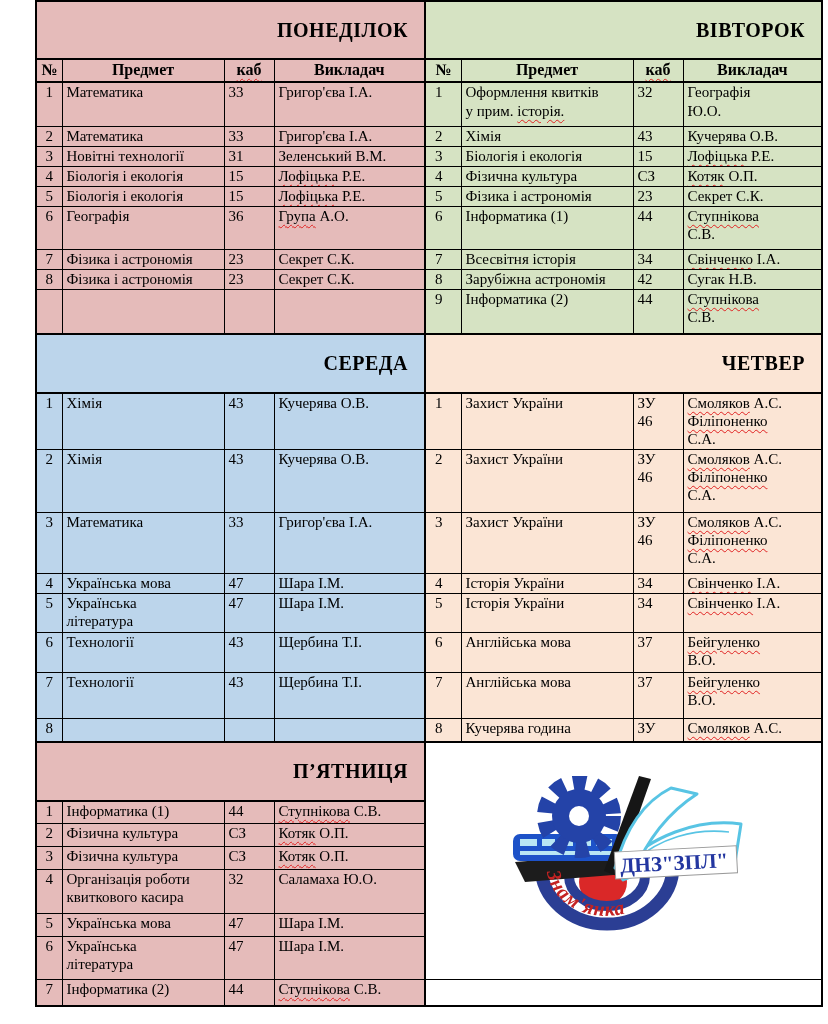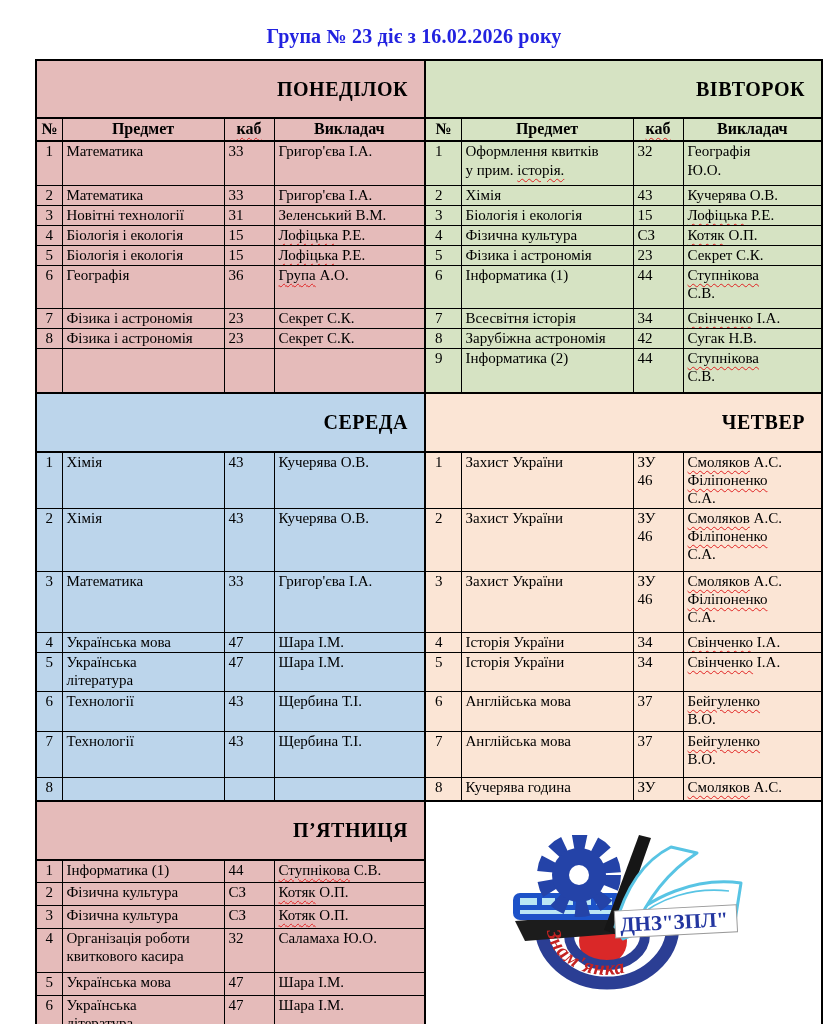--- a/index.html
+++ b/index.html
@@ -47,21 +47,20 @@
     text-decoration-style:wavy;
     text-decoration-color:#e02222;
     text-decoration-thickness:1px;
     text-underline-offset:3px;
   }
 </style>
 </head>
 <body>
 
 <div class="page">
-  <div class="subtitle" style="color: rgb(34, 34, 224);">Група № 23 діє з 16.02.2026 року</div>
   <table class="schedule">
     <colgroup>
       <col style="width:26px">
         <col style="width:162px">
         <col style="width:50px">
         <col style="width:151px">
       <col style="width:36px">
         <col style="width:172px">
         <col style="width:50px">
         <col style="width:139px">

